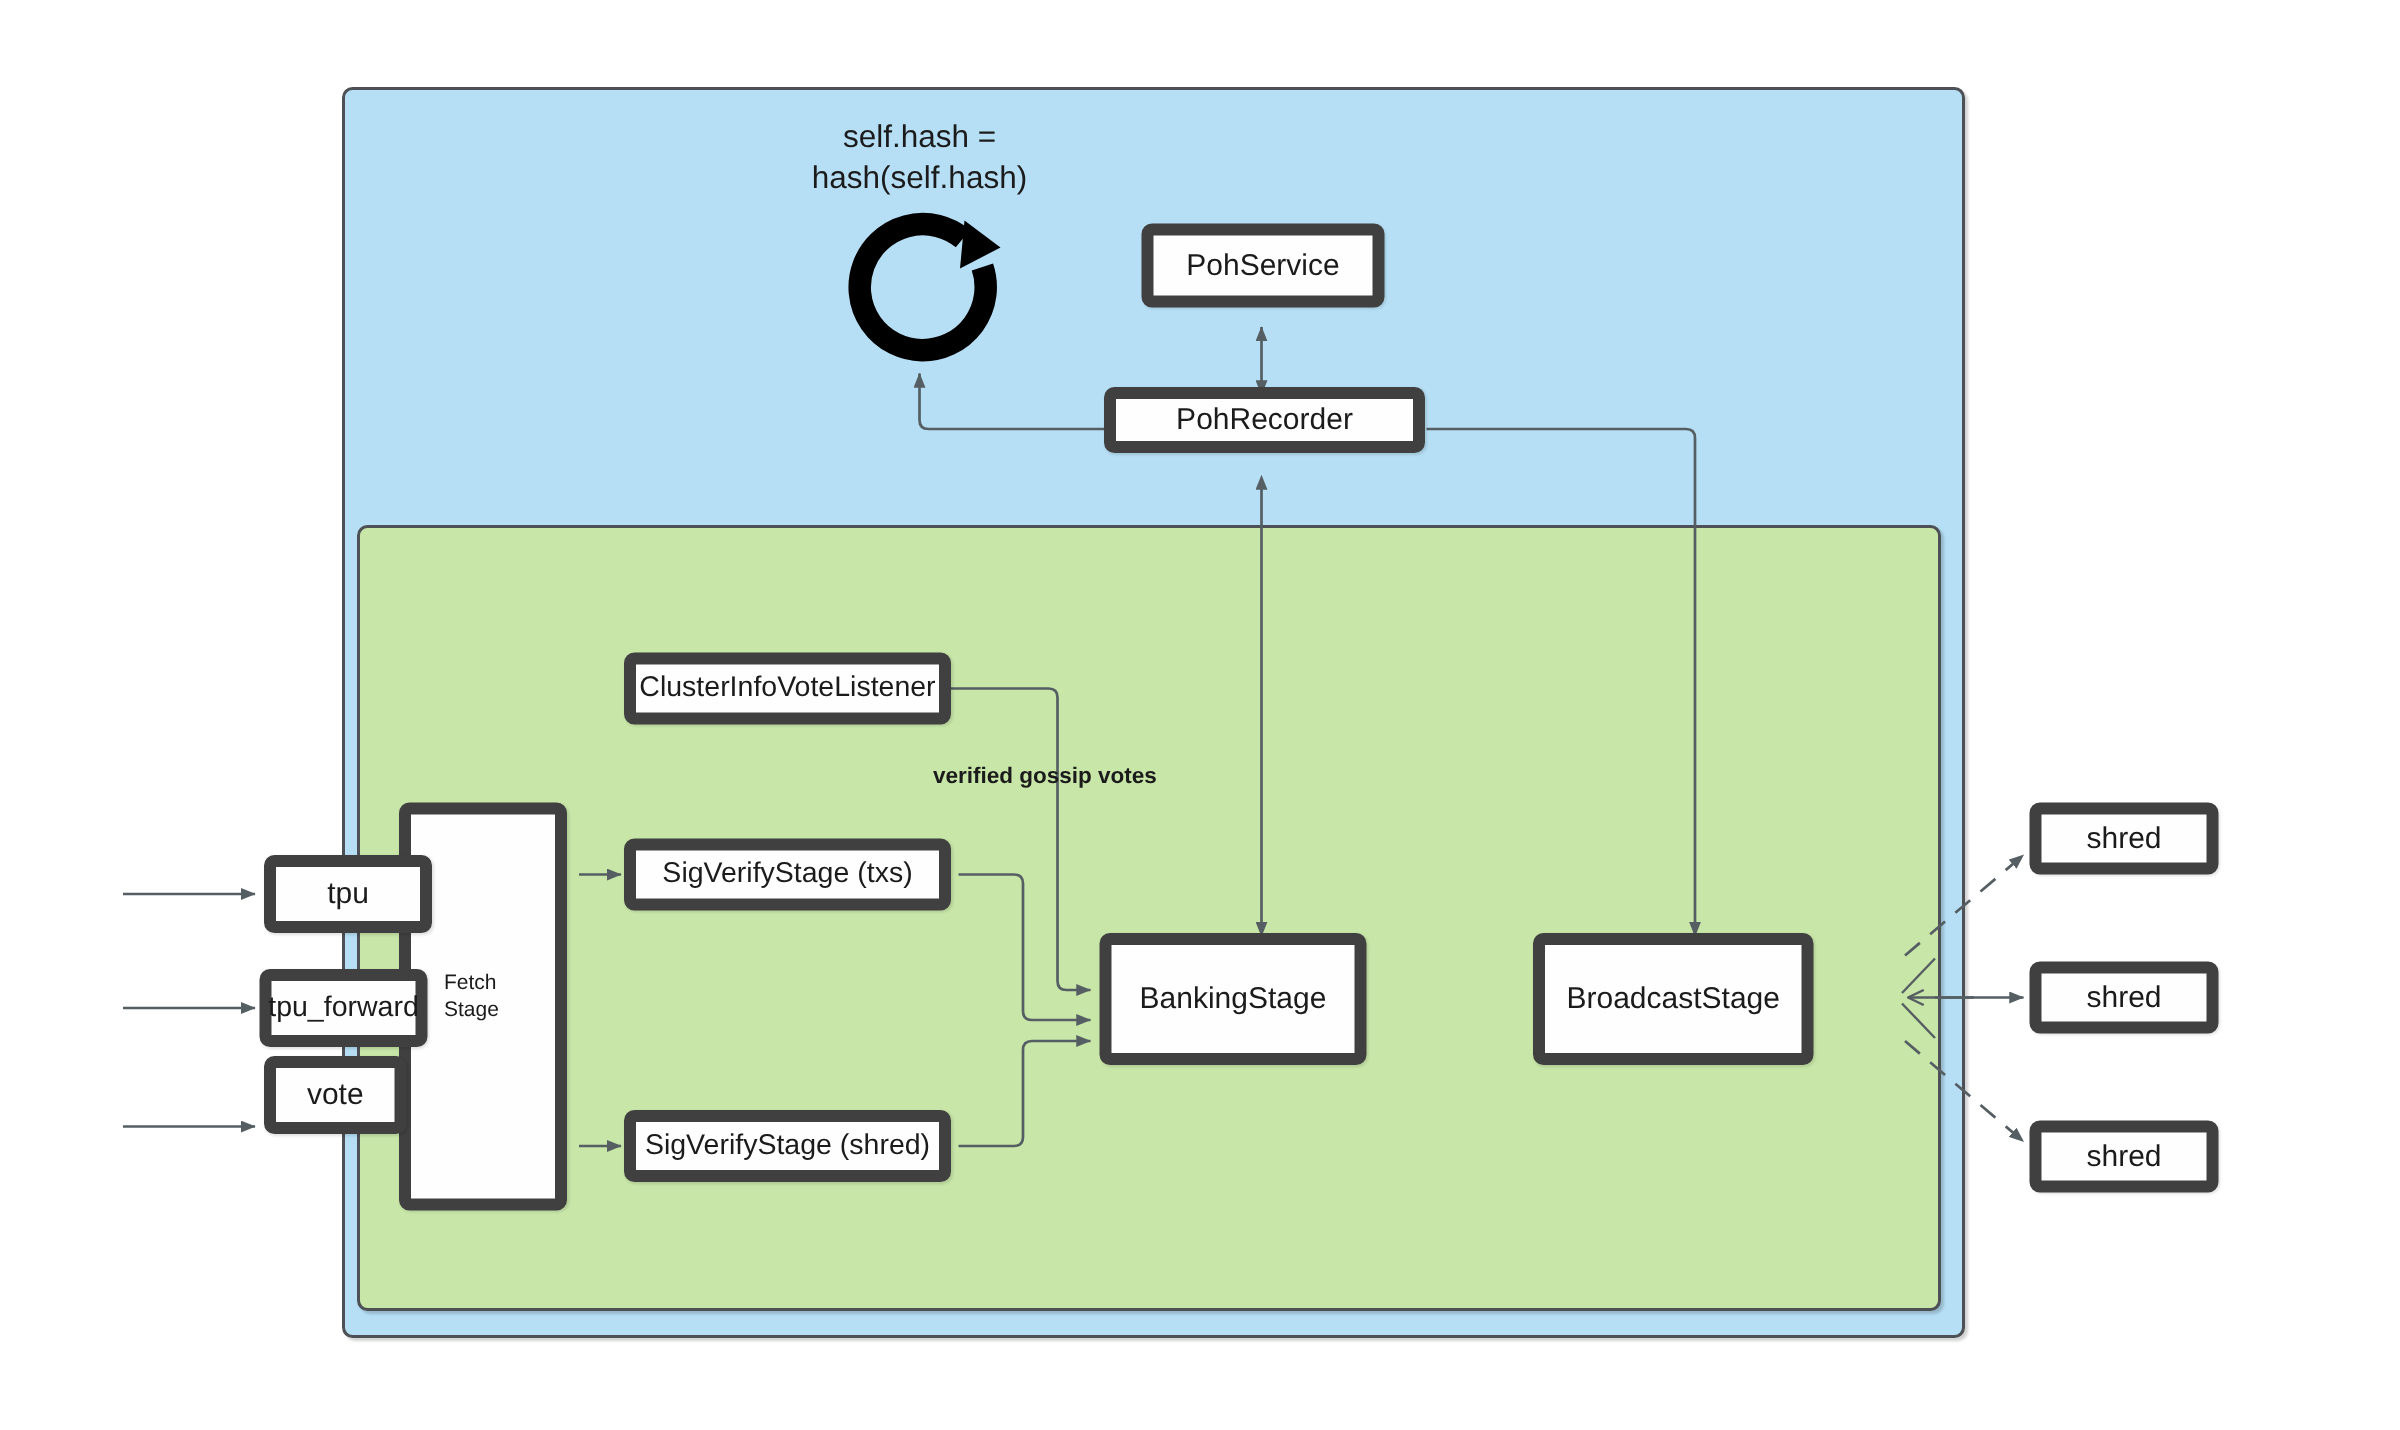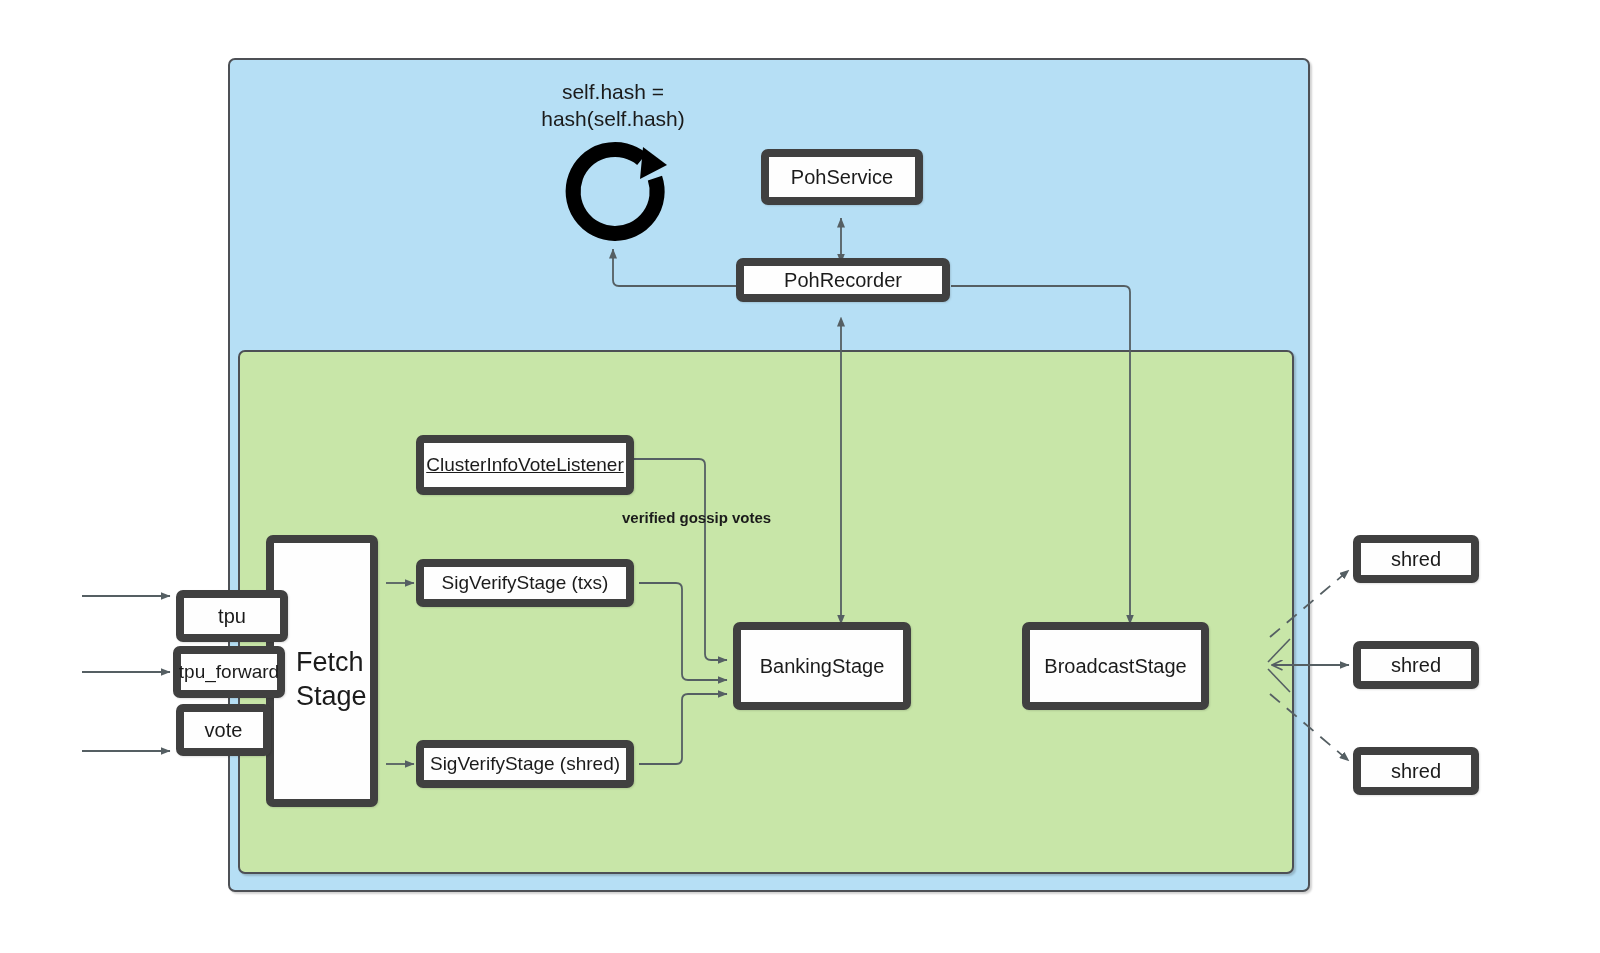--- a/index.html
+++ b/index.html
@@ -61,21 +61,21 @@
     white-space: pre-line;
   }
   .label-edge {
     font-size: 15px;
     font-weight: bold;
     color: #1b1b1b;
     white-space: nowrap;
   }
   .fetch-label {
     position: absolute;
-    font-size: 27px;
+    font-size: 14px;
     color: #1b1b1b;
     line-height: 1.25;
     text-align: left;
     white-space: pre-line;
   }
   .loop-icon {
     position: absolute;
   }
 </style>
 </head>
@@ -140,35 +140,35 @@
     <svg width="116" height="116" viewBox="0 0 116 116">
       <path d="M 93.5 36 A 42 42 0 1 0 100 58" fill="none" stroke="#000000" stroke-width="15" stroke-linecap="butt" transform="rotate(-18 58 58)"></path>
       <path d="M 86 14 L 110 32 L 83 46 Z" fill="#000000"></path>
     </svg>
   </div>
 
   <div class="node" style="left:761px; top:149px; width:162px; height:56px; z-index:6;">PohService</div>
 
   <div class="node" style="left:736px; top:258px; width:214px; height:44px; z-index:6;">PohRecorder</div>
 
-  <div class="node" style="left:416px; top:435px; width:218px; height:60px; z-index:6; font-size:19px;text-decoration:underline;">ClusterInfoVoteListener</div>
+  <div class="node" style="left:416px; top:435px; width:218px; height:48px; z-index:6; font-size:19px;">ClusterInfoVoteListener</div>
 
   <div class="node" style="left:416px; top:559px; width:218px; height:48px; z-index:6; font-size:19px;">SigVerifyStage (txs)</div>
 
   <div class="node" style="left:416px; top:740px; width:218px; height:48px; z-index:6; font-size:19px;">SigVerifyStage (shred)</div>
 
   <div class="node" style="left:733px; top:622px; width:178px; height:88px; z-index:6;">BankingStage</div>
 
   <div class="node" style="left:1022px; top:622px; width:187px; height:88px; z-index:6;">BroadcastStage</div>
 
   <div class="node" style="left:266px; top:535px; width:112px; height:272px; z-index:7;"></div>
   <div class="fetch-label" style="left:296px; top:646px; width:90px; z-index:9;">Fetch
 Stage</div>
 
-  <div class="node small-pad" style="left:176px; top:570px; width:112px; height:52px; z-index:8;margin-top:20px;">tpu</div>
+  <div class="node small-pad" style="left:176px; top:570px; width:112px; height:52px; z-index:8;">tpu</div>
 
   <div class="node small-pad" style="left:173px; top:646px; width:112px; height:52px; z-index:8; font-size:19px;">tpu_forward</div>
 
   <div class="node small-pad" style="left:176px; top:704px; width:95px; height:52px; z-index:8;">vote</div>
 
   <div class="label-free label-edge" style="left:622px; top:508px; z-index:9;">verified gossip votes</div>
 
   <div class="node" style="left:1353px; top:535px; width:126px; height:48px; z-index:6;">shred</div>
 
   <div class="node" style="left:1353px; top:641px; width:126px; height:48px; z-index:6;">shred</div>

